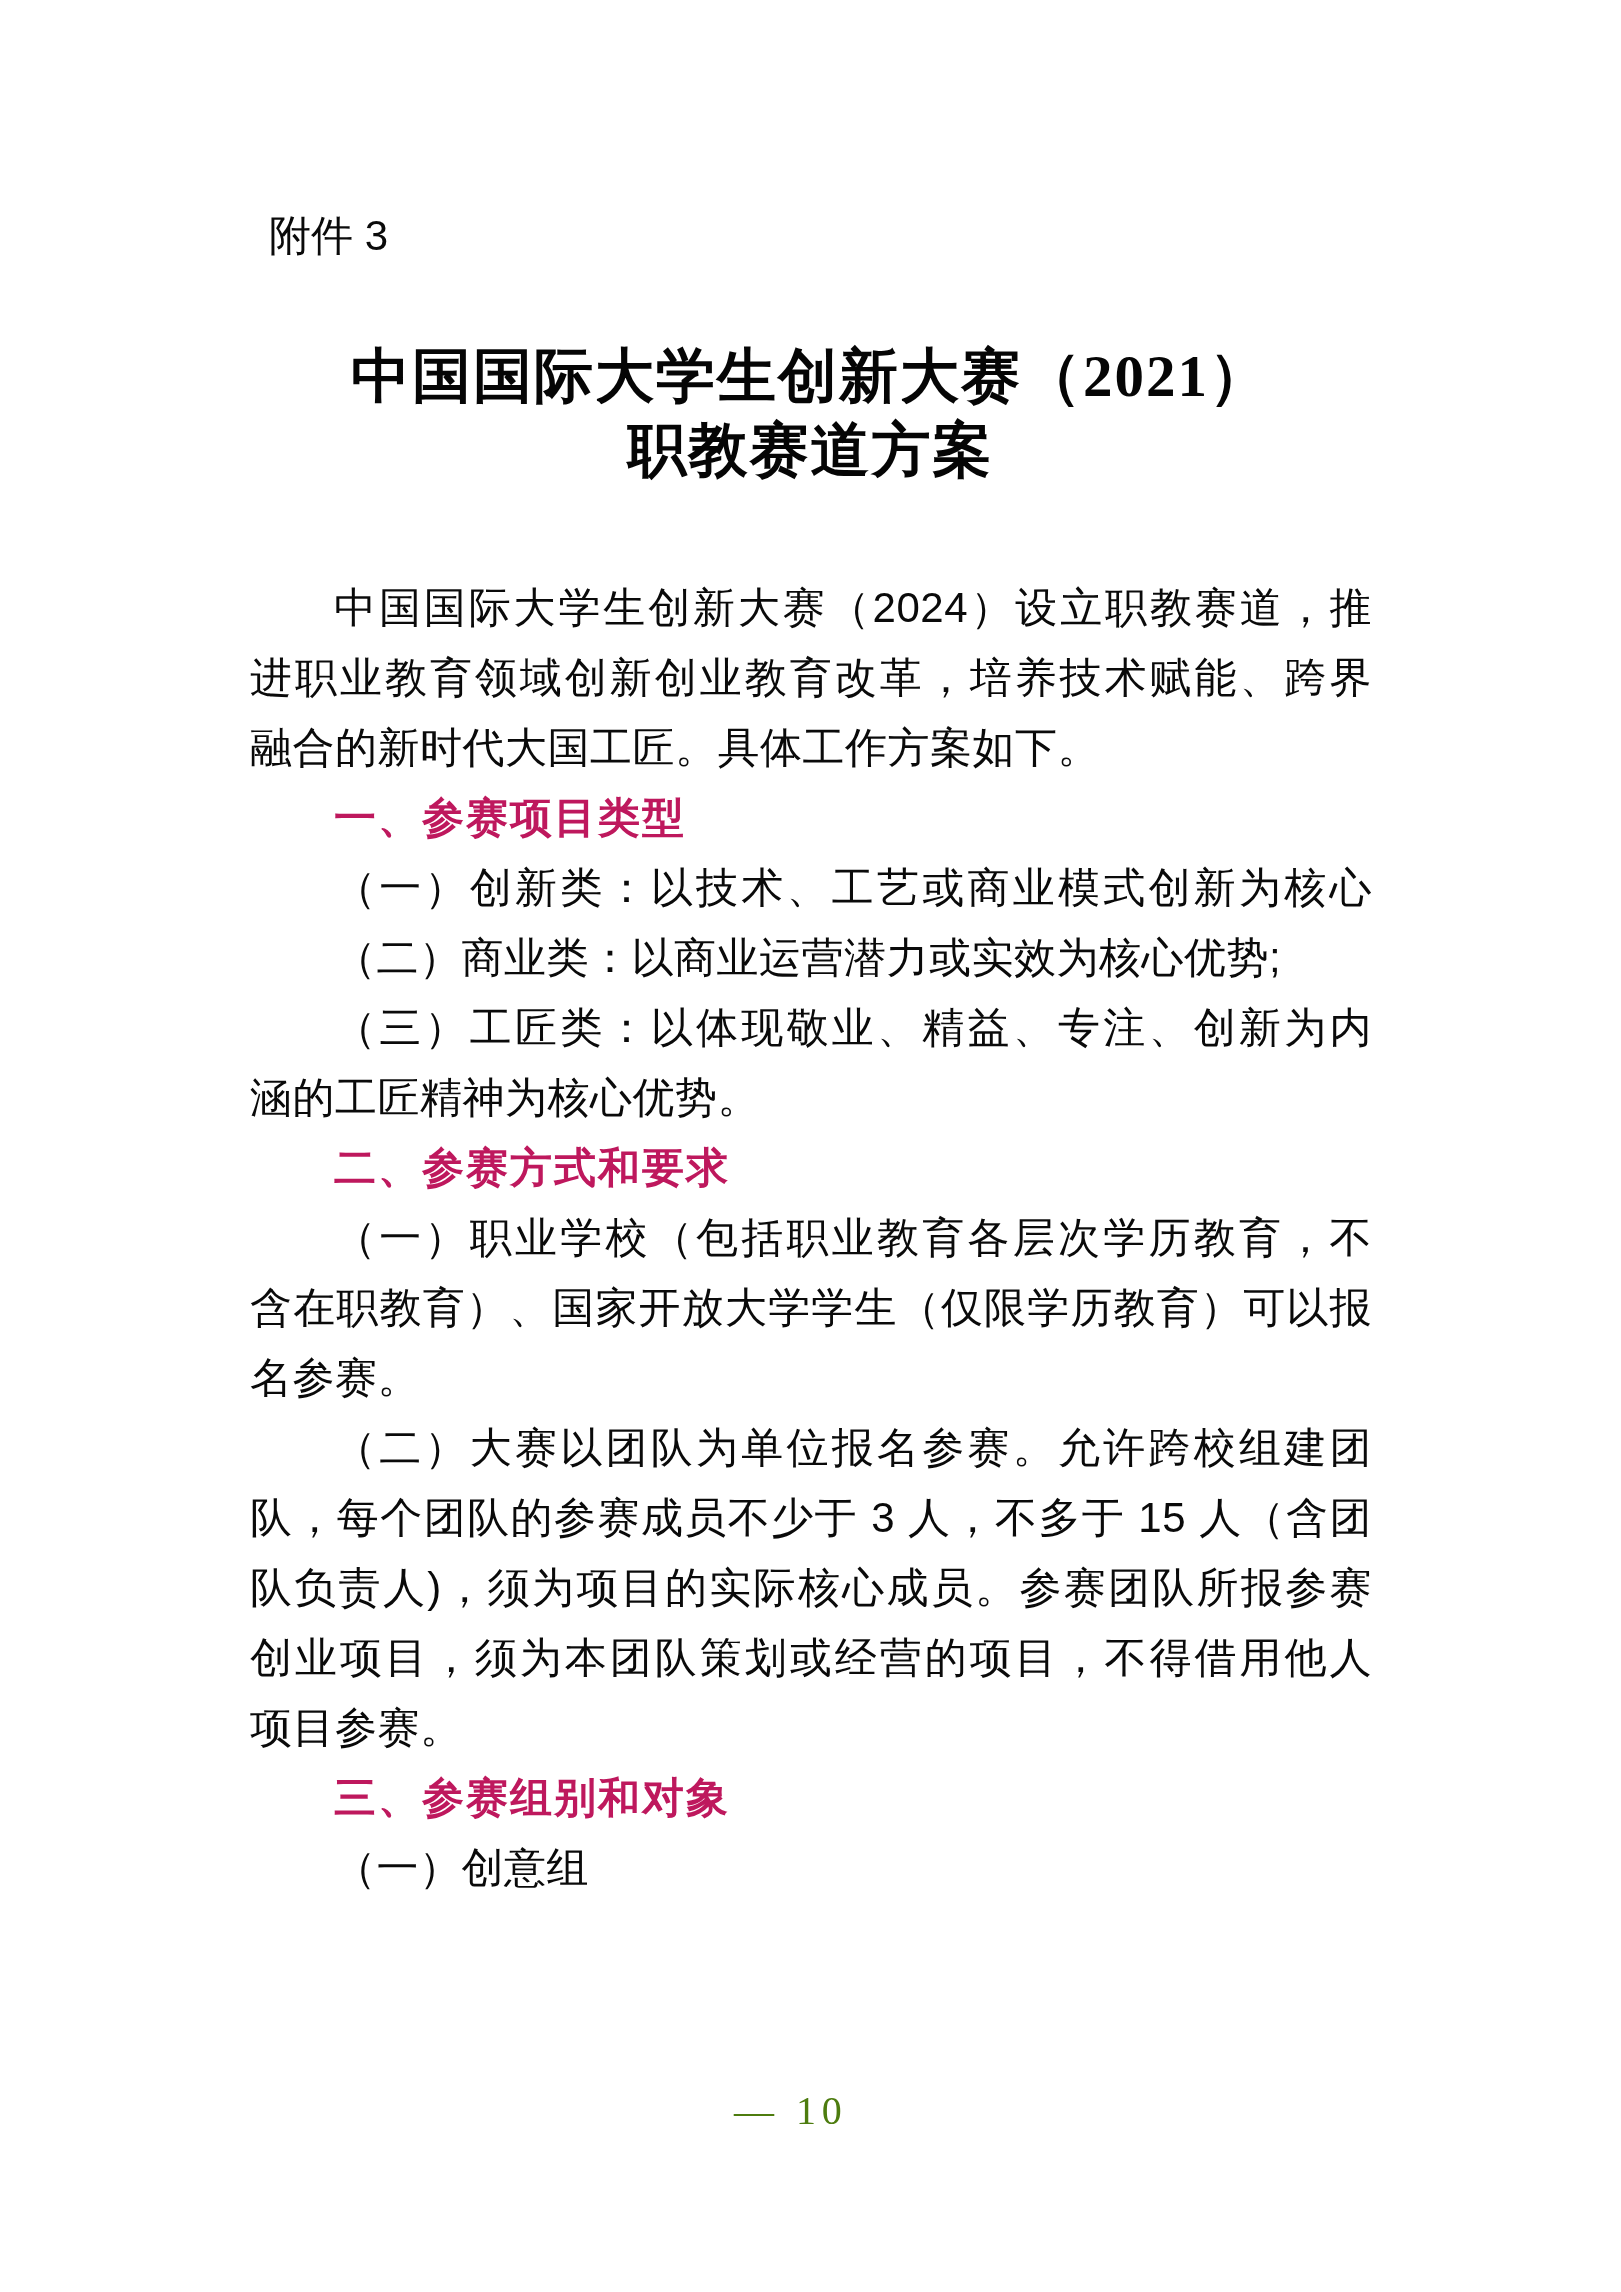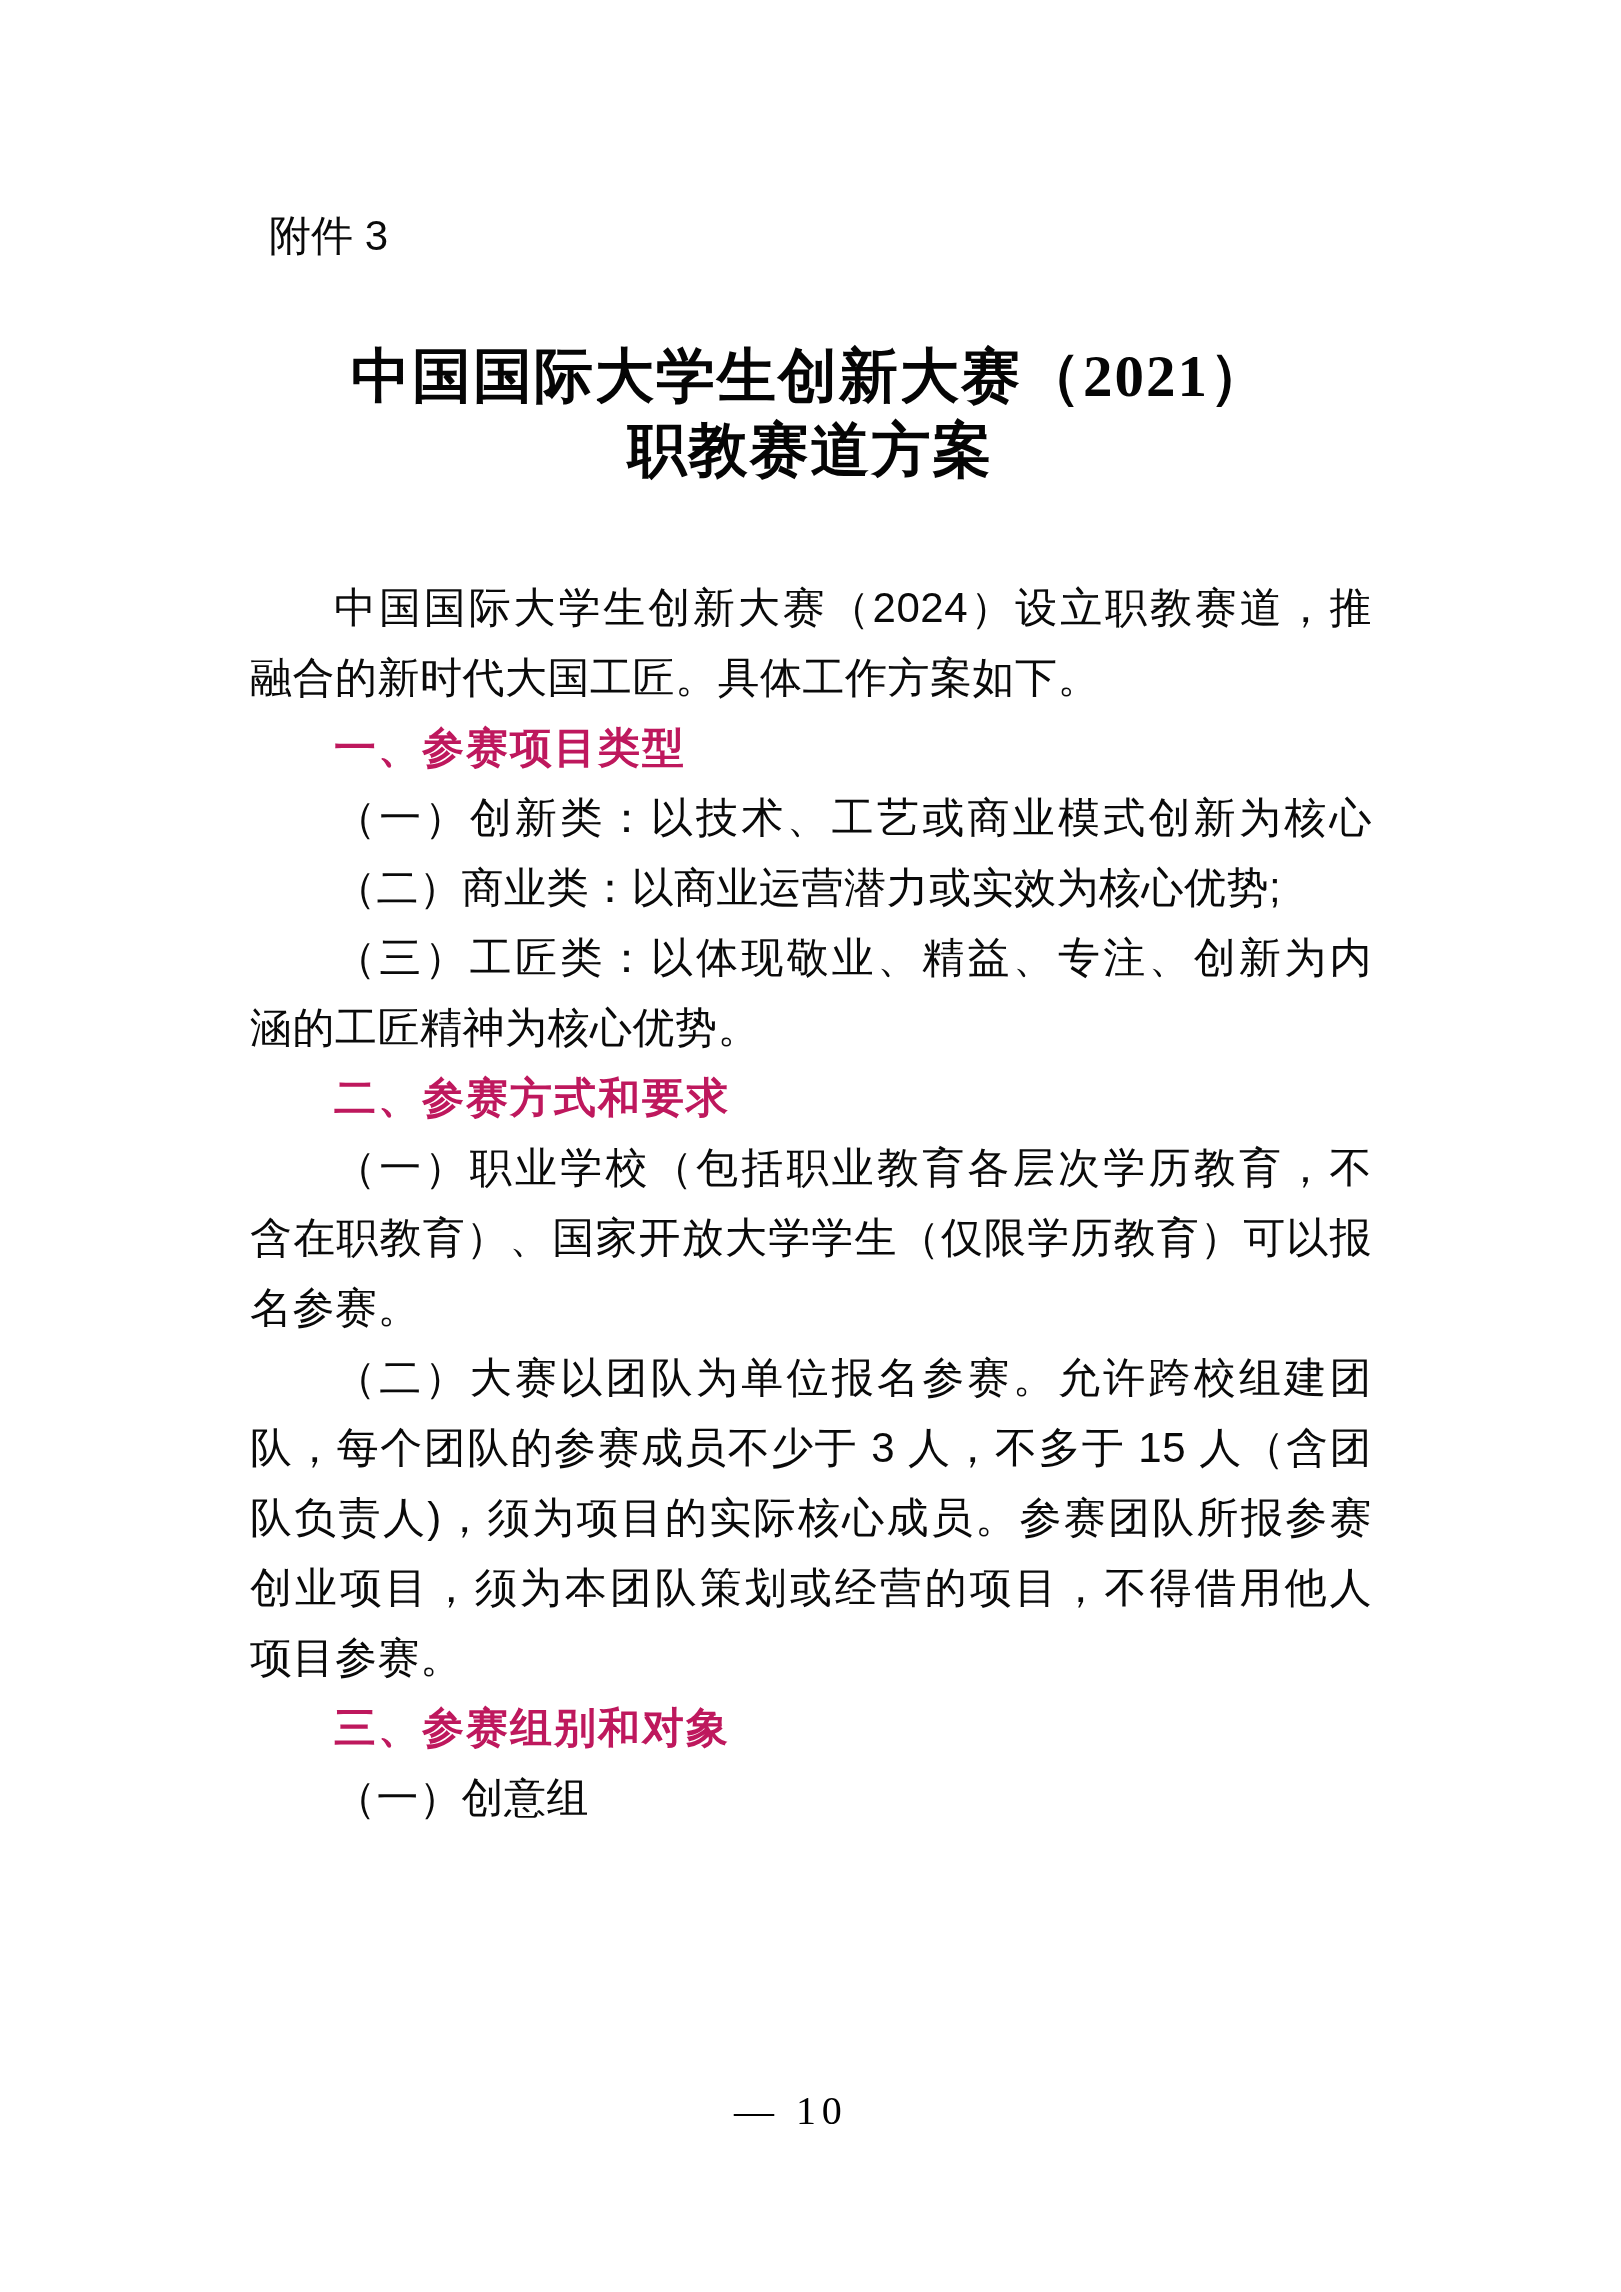--- a/index.html
+++ b/index.html
@@ -69,21 +69,21 @@
   
   .footer {
     position: absolute;
     top: 2086px;
     left: 0;
     width: 1621px;
     text-align: center;
     font-family: "Liberation Serif", "DejaVu Serif", serif;
     font-size: 40px;
     line-height: 49px;
-    color: #000000;
+    color: #4d7c0f;
   }
   .footer .pagenum {
     display: inline-block;
     transform: translateX(-19.6px);
     letter-spacing: 5.9px;
   }
 </style>
 </head>
 <body>
 
@@ -91,20 +91,21 @@
 
   <div class="attachment">附件 3</div>
 
   <div class="title">
     <div class="title-line">中国国际大学生创新大赛（2021）</div>
     <div class="title-line">职教赛道方案</div>
   </div>
 
   <div class="docbody">
     <div class="bl jl ind">中国国际大学生创新大赛（2024）设立职教赛道，推</div>
+    <div class="bl jl">进职业教育领域创新创业教育改革，培养技术赋能、跨界</div>
     <div class="bl">融合的新时代大国工匠。具体工作方案如下。</div>
     <div class="bl hd ind">一、参赛项目类型</div>
     <div class="bl jl ind">（一）创新类：以技术、工艺或商业模式创新为核心</div>
     <div class="bl ind">（二）商业类：以商业运营潜力或实效为核心优势;</div>
     <div class="bl jl ind">（三）工匠类：以体现敬业、精益、专注、创新为内</div>
     <div class="bl">涵的工匠精神为核心优势。</div>
     <div class="bl hd ind">二、参赛方式和要求</div>
     <div class="bl jl ind">（一）职业学校（包括职业教育各层次学历教育，不</div>
     <div class="bl jl">含在职教育）、国家开放大学学生（仅限学历教育）可以报</div>
     <div class="bl">名参赛。</div>

